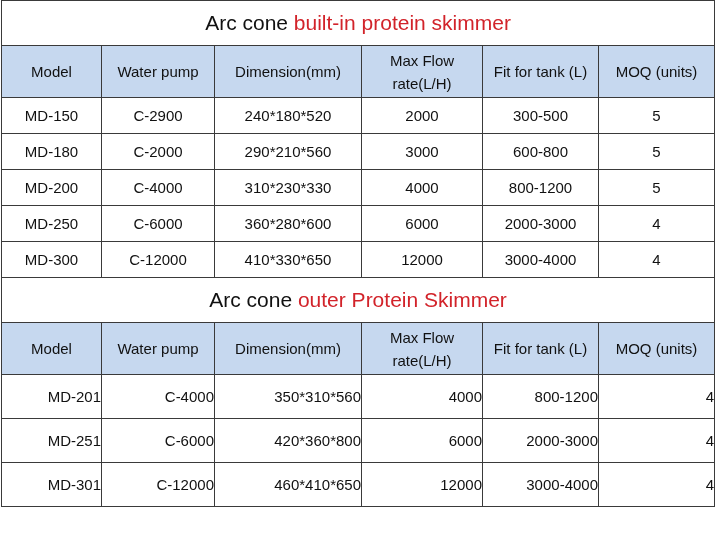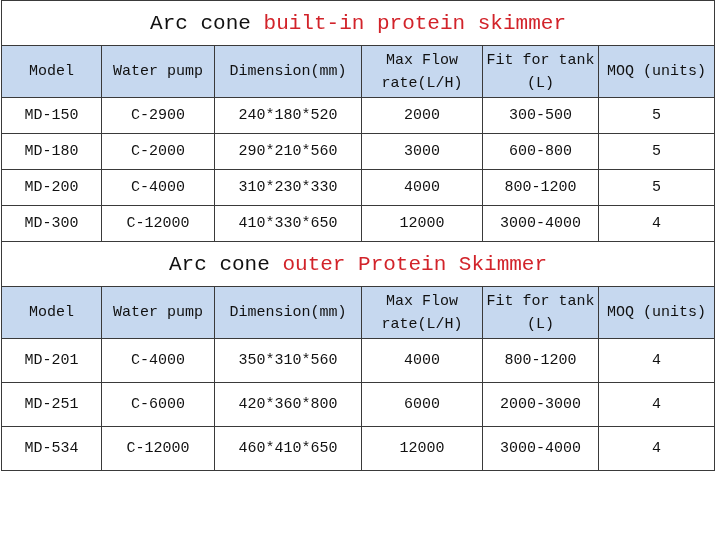--- a/index.html
+++ b/index.html
@@ -1,23 +1,23 @@
 <!DOCTYPE html>
 <html><head>
 <meta charset="utf-8">
 <style>
   html, body { margin: 0; padding: 0; background: #ffffff; }
   body { width: 715px; height: 543px; overflow: hidden; font-family: "Liberation Sans", sans-serif; color: #111; }
-  table { border-collapse: collapse; width: 713px; margin-left: 1px; table-layout: fixed; font-family: Liberation Mono, monospace; }
+  table { border-collapse: collapse; width: 713px; margin-left: 1px; table-layout: fixed; }
   td, th { border: 1.5px solid #3a3a3a; text-align: center; vertical-align: middle; font-weight: normal; font-size: 15px; padding: 0; }
   .title-row td { height: 44px; font-size: 21px; background: #fff; }
   .title-red { color: #d2232a; }
   .head-row th { background: #c6d8ef; height: 51px; font-size: 15px; line-height: 23px; }
   .row-a td { height: 35px; }
-  .row-b td { height: 43px; }
+  .row-b td { height: 43px; text-align: right; }
   col.c1 { width: 100px; }
   col.c2 { width: 113px; }
   col.c3 { width: 147px; }
   col.c4 { width: 121px; }
   col.c5 { width: 116px; }
   col.c6 { width: 116px; }
 </style>
 </head>
 <body>
 
@@ -63,20 +63,28 @@
     </tr>
     <tr class="row-a">
       <td>MD-200</td>
       <td>C-4000</td>
       <td>310*230*330</td>
       <td>4000</td>
       <td>800-1200</td>
       <td>5</td>
     </tr>
     <tr class="row-a">
+      <td>MD-250</td>
+      <td>C-6000</td>
+      <td>360*280*600</td>
+      <td>6000</td>
+      <td>2000-3000</td>
+      <td>4</td>
+    </tr>
+    <tr class="row-a">
       <td>MD-300</td>
       <td>C-12000</td>
       <td>410*330*650</td>
       <td>12000</td>
       <td>3000-4000</td>
       <td>4</td>
     </tr>
 
     <tr class="title-row">
       <td colspan="6">
@@ -102,21 +110,21 @@
     </tr>
     <tr class="row-b">
       <td>MD-251</td>
       <td>C-6000</td>
       <td>420*360*800</td>
       <td>6000</td>
       <td>2000-3000</td>
       <td>4</td>
     </tr>
     <tr class="row-b">
-      <td>MD-534</td>
+      <td>MD-301</td>
       <td>C-12000</td>
       <td>460*410*650</td>
       <td>12000</td>
       <td>3000-4000</td>
       <td>4</td>
     </tr>
   </tbody>
 </table>
 
 </body></html>

